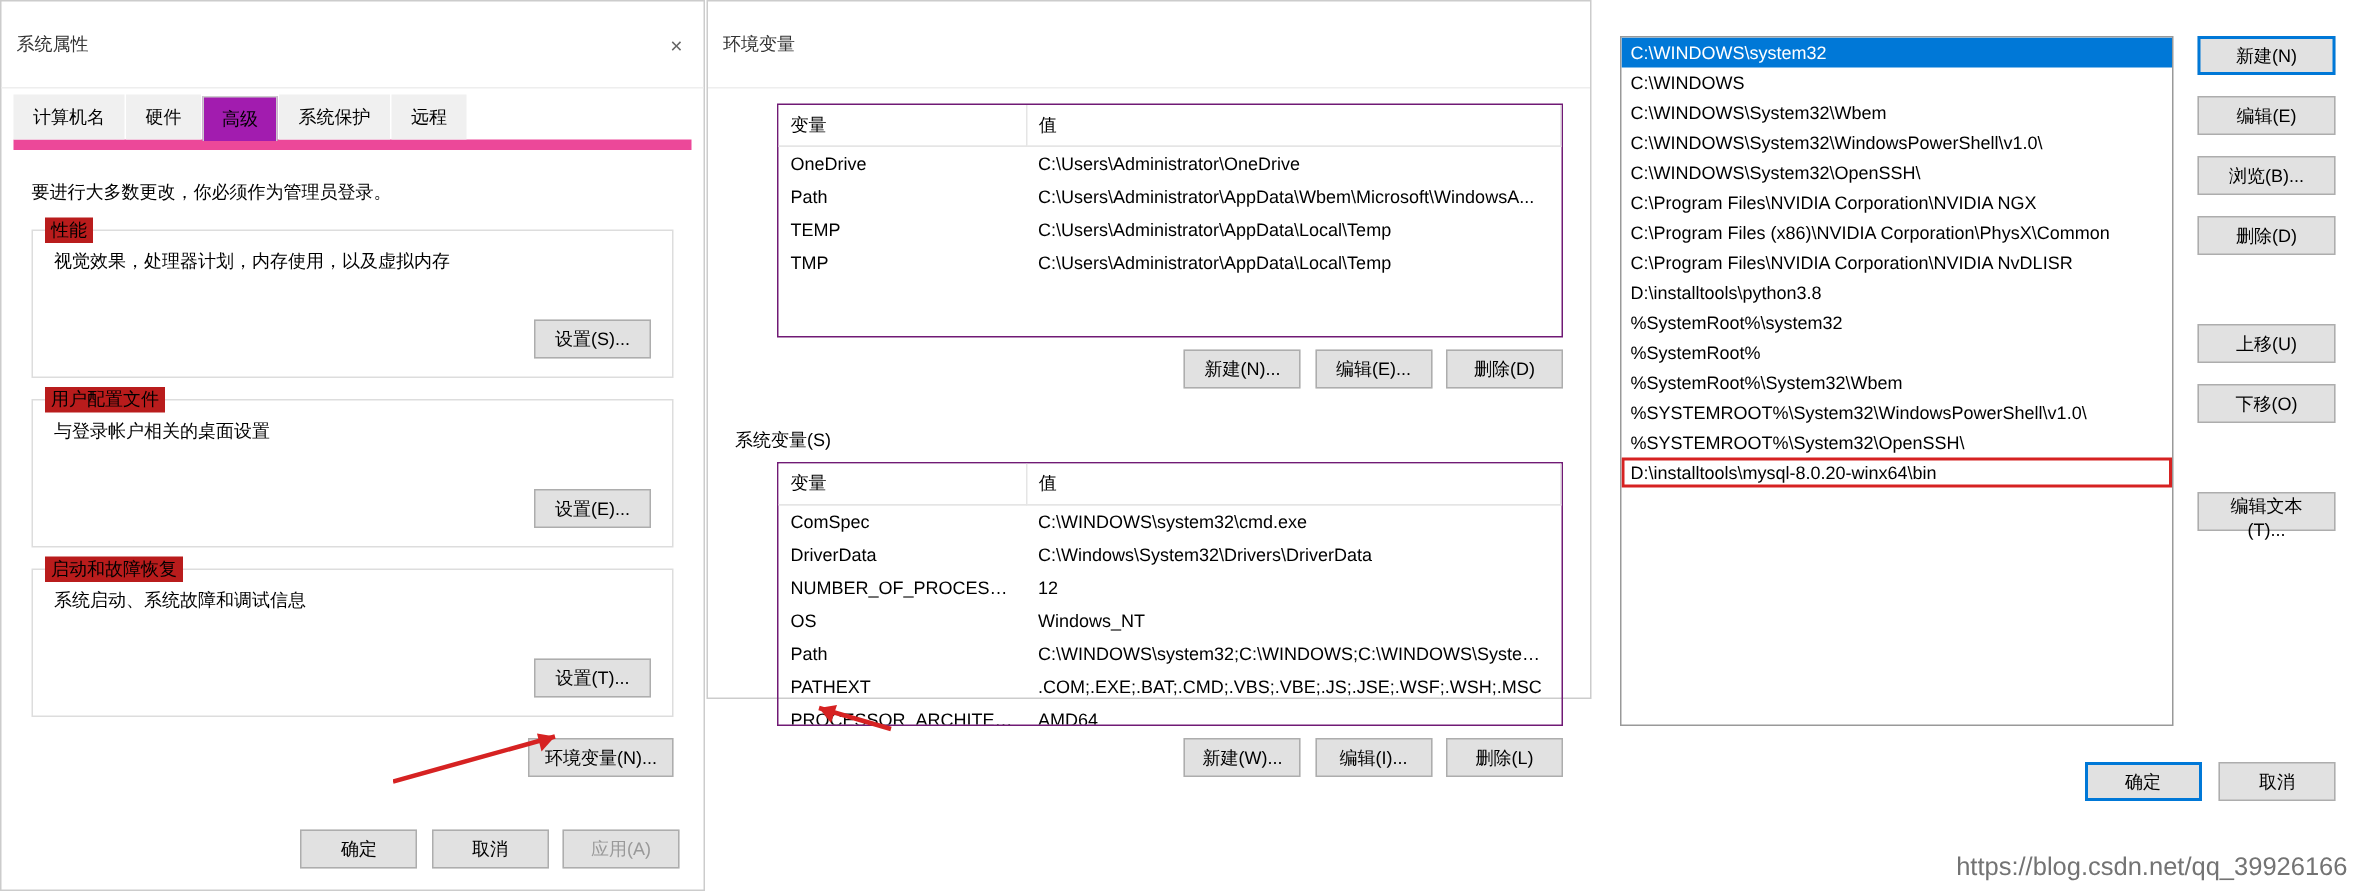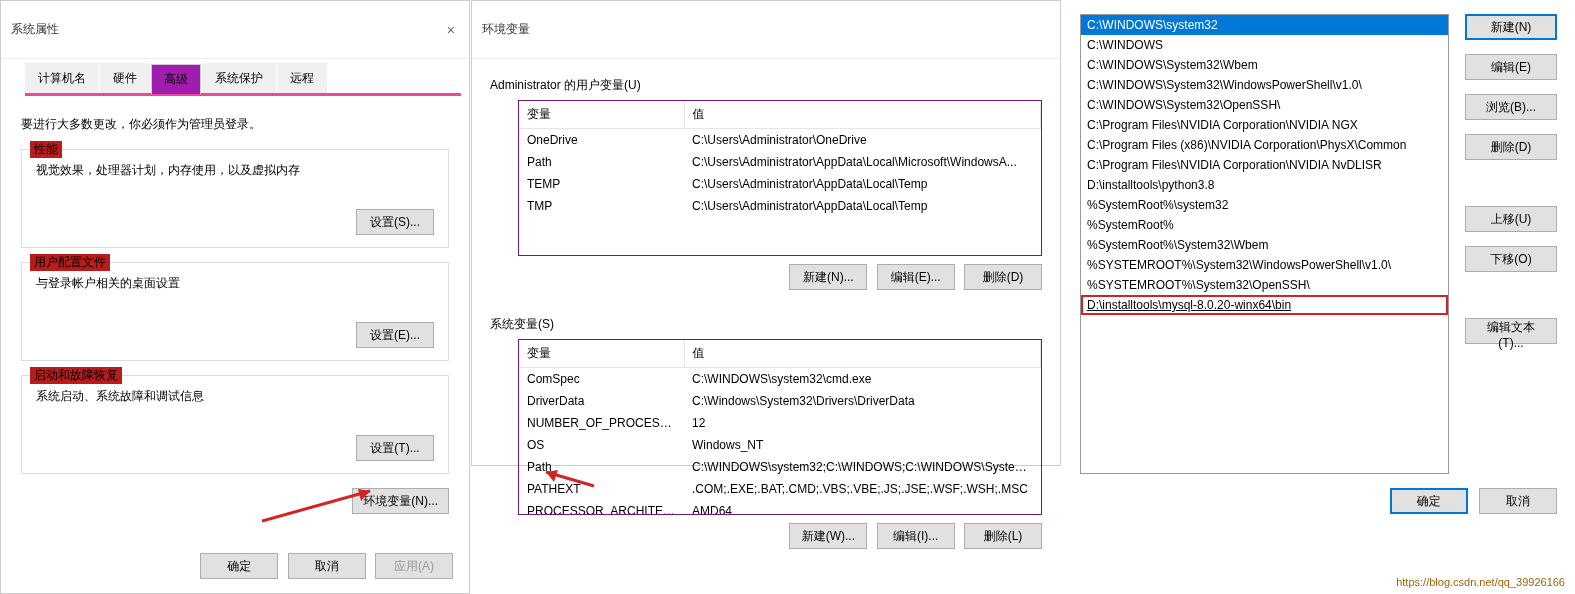--- a/index.html
+++ b/index.html
@@ -4,21 +4,21 @@
 <style>
 * { box-sizing: border-box; margin: 0; padding: 0; font-family: "Microsoft YaHei", "Segoe UI", sans-serif; font-size: 12px; }
 body { background: #fff; width: 1575px; height: 594px; position: relative; overflow: hidden; }
 
 .dialog { position: absolute; background: #fff; border: 1px solid #ccc; display: flex; flex-direction: column; }
 .dialog-title { padding: 20px 10px; font-size: 12px; color: #333; border-bottom: 1px solid #eee; display: flex; justify-content: space-between; align-items: center; }
 .close-x { font-size: 14px; color: #666; cursor: pointer; padding: 0 4px; }
 
 
 #sysprops { left: 0; top: 0; width: 470px; height: 594px; }
-.tabs { display: flex; border-bottom: 3px solid #ec4899; margin: 4px 8px 0 24px; }
+.tabs { display: flex; border-bottom: 7px solid #ec4899; margin: 4px 8px 0 8px; }
 .tab { padding: 6px 12px; border: 1px solid transparent; border-bottom: none; background: #f0f0f0; margin-right: 1px; cursor: pointer; }
 .tab.active { background: #a21caf; border-color: #ccc; position: relative; top: 1px; }
 .sysprops-body { padding: 12px 20px; flex: 1; }
 .note { margin: 8px 0 16px 0; }
 .group { border: 1px solid #ddd; padding: 12px 14px; margin-bottom: 14px; position: relative; }
 .group-label { position: absolute; top: -9px; left: 8px; background: #b91c1c; padding: 0 4px; }
 .group-desc { margin-bottom: 30px; }
 .btn { min-width: 78px; height: 26px; border: 1px solid #adadad; background: #e1e1e1; font-size: 12px; cursor: pointer; padding: 0 10px; }
 .btn:disabled { color: #999; margin-top: 10px; }
 .btn.default { border: 2px solid #0078d7; }
@@ -32,34 +32,34 @@
 .section-label { margin: 8px 0 6px 0; }
 .var-table-wrap { border: 1px solid #701a75; height: 156px; overflow: hidden; margin-left: 28px; }
 .var-table { width: 100%; border-collapse: collapse; table-layout: fixed; }
 .var-table th { text-align: left; font-weight: normal; padding: 5px 8px; border-bottom: 1px solid #e5e5e5; border-right: 1px solid #e5e5e5; background: #fff; }
 .var-table td { padding: 4px 8px; white-space: nowrap; overflow: hidden; text-overflow: ellipsis; }
 .btn-row { text-align: right; margin: 8px 0 18px 0; }
 .btn-row .btn { margin-left: 6px; }
 
 
 #pathedit { left: 1062px; top: 0; width: 513px; height: 520px; border: none; }
-.pe-body { display: flex; gap: 16px; padding: 14px 18px; flex: 1; }
+.pe-body { display: flex; gap: 16px; padding: 24px 18px; flex: 1; }
 .path-list { flex: 1; border: 1px solid #999; height: 460px; background: #fff; overflow-y: auto; }
 .path-item { padding: 3px 6px; white-space: nowrap; overflow: hidden; text-overflow: ellipsis; cursor: default; }
 .path-item.selected { background: #0078d7; color: #fff; }
-.path-item.highlighted { border: 2px solid #d62222; padding: 1px 4px; text-decoration: underline; }
+.path-item.highlighted { border: 2px solid #d62222; padding: 1px 4px; }
 .pe-buttons { display: flex; flex-direction: column; gap: 14px; width: 92px; }
 .pe-buttons .spacer { height: 18px; }
 .pe-footer { text-align: right; padding: 0 18px 14px 18px; }
 .pe-footer .btn { margin-left: 8px; }
 
 
 .arrow { position: absolute; pointer-events: none; }
 
-.watermark { position: absolute; right: 10px; bottom: 6px; color: #a16207; font-size: 11px; }
+.watermark { position: absolute; right: 10px; bottom: 6px; color: #737373; font-size: 17px; }
 </style>
 </head>
 <body>
 
 <div class="dialog" id="sysprops">
   <div class="dialog-title">
     <span>系统属性</span>
     <span class="close-x">×</span>
   </div>
   <div class="tabs" id="sys-tabs">
@@ -102,41 +102,40 @@
     <button class="btn">取消</button>
     <button class="btn" disabled="">应用(A)</button>
   </div>
 </div>
 
 <div class="dialog" id="envvars">
   <div class="dialog-title">
     <span>环境变量</span>
   </div>
   <div class="ev-body">
-    <div class="section-label">Administrator 的用户变量(U)</div>
     <div class="var-table-wrap">
       <table class="var-table">
         <colgroup>
             <col style="width:165px">
             <col>
           </colgroup>
         <thead>
             <tr>
           <th>变量</th>
           <th>值</th>
         </tr>
           </thead>
         <tbody id="user-rows">
             <tr>
               <td>OneDrive</td>
               <td>C:\Users\Administrator\OneDrive</td>
             </tr>
             <tr>
               <td>Path</td>
-              <td>C:\Users\Administrator\AppData\Local\Microsoft\WindowsA...</td>
+              <td>C:\Users\Administrator\AppData\Wbem\Microsoft\WindowsA...</td>
             </tr>
             <tr>
               <td>TEMP</td>
               <td>C:\Users\Administrator\AppData\Local\Temp</td>
             </tr>
             <tr>
               <td>TMP</td>
               <td>C:\Users\Administrator\AppData\Local\Temp</td>
             </tr>
           </tbody>

